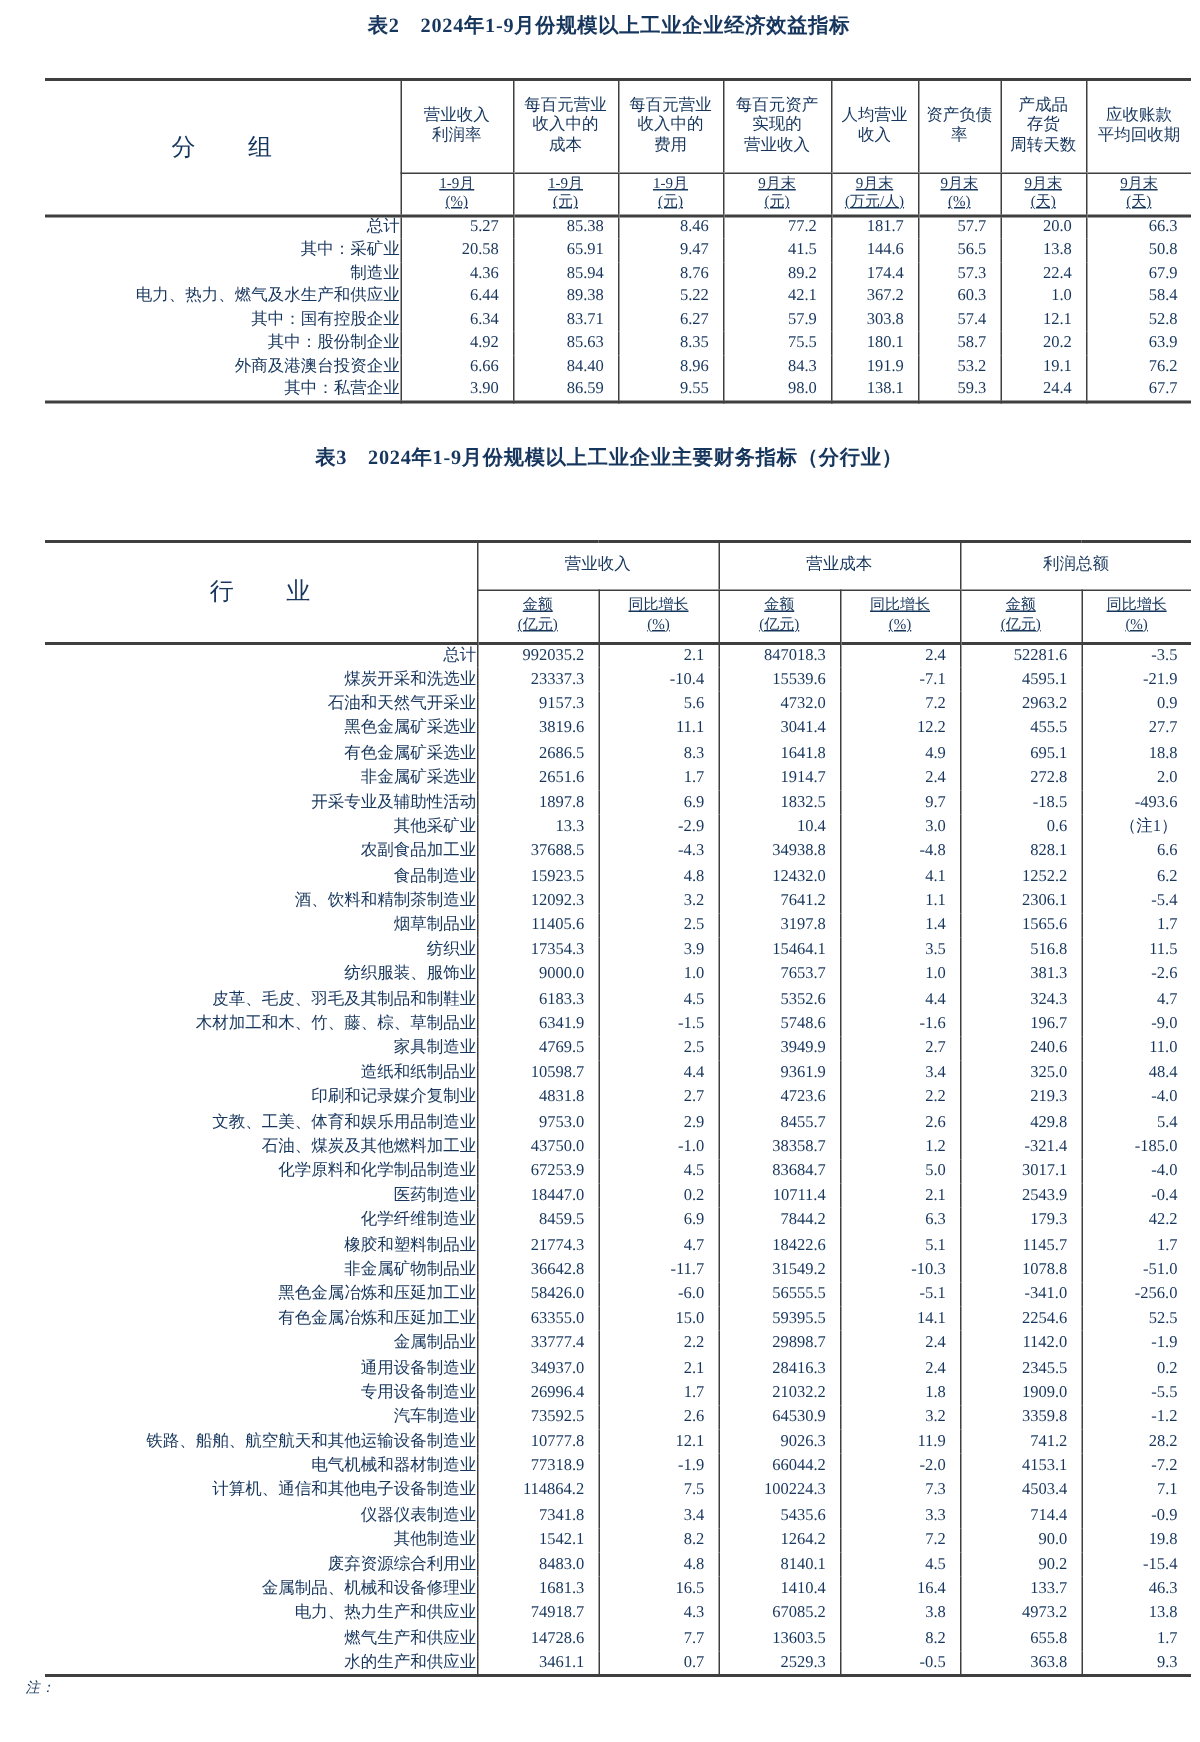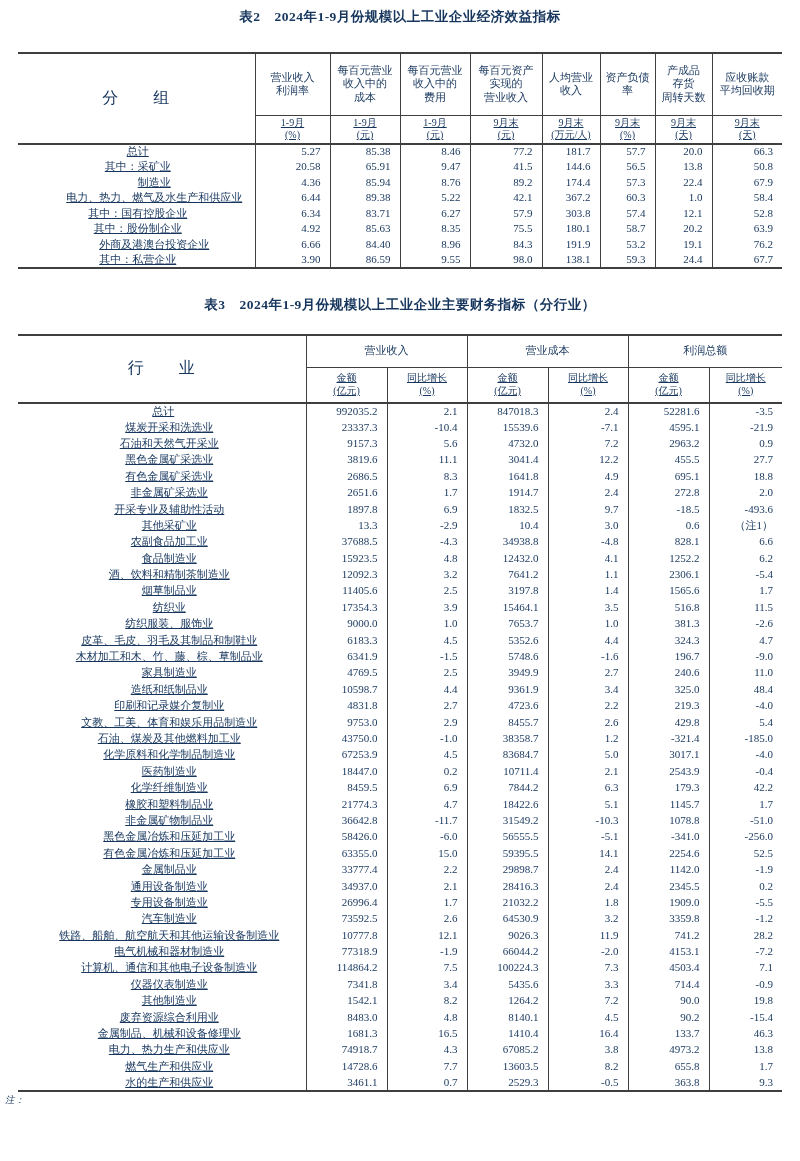--- a/index.html
+++ b/index.html
@@ -2,30 +2,30 @@
 <html><head>
 <meta charset="utf-8">
 <style>
   * { margin: 0; padding: 0; box-sizing: border-box; }
   html, body { width: 800px; height: 1161px; overflow: hidden; }
   body {
     background: #ffffff;
     color: #17365D;
     font-family: "Liberation Serif", "DejaVu Serif", serif;
   }
-  .page { width: 800px; height: 1161px; padding: 7px 18px 0 18px; }
+  .page { width: 800px; height: 1161px; padding: 7px 18px 0 30px; }
 
   .tbl-title {
     text-align: center;
     font-size: 13.5px;
     font-weight: bold;
     letter-spacing: 0.5px;
   }
   .title-2 { margin-top: 1px; margin-bottom: 26px; }
-  .title-3 { margin-top: 27px; margin-bottom: 20px; }
+  .title-3 { margin-top: 27px; margin-bottom: 46px; }
 
   table {
     width: 764px;
     border-collapse: collapse;
     table-layout: fixed;
     border-top: 2px solid #3f3f3f;
     border-bottom: 2px solid #3f3f3f;
   }
   th, td {
     font-weight: normal;
@@ -65,21 +65,21 @@
   #t3 thead tr.row2 { height: 35px; }
 
   
   tbody td {
     font-size: 11px;
     line-height: 1;
     white-space: nowrap;
   }
   #t2 tbody tr { height: 15.5px; }
   #t3 tbody tr { height: 16.4px; }
-  td.row-label { text-align: center; padding-left: 3px; text-decoration: underline; }
+  td.row-label { text-align: right; padding-left: 3px; }
   td.num {
     text-align: right;
     padding-right: 9px;
     border-left: 1px solid #3f3f3f;
   }
   #t2 td.row-label.ind1 { padding-left: 36px; }
   #t3 td.row-label.ind1 { padding-left: 15px; }
 
   
   .notes {

